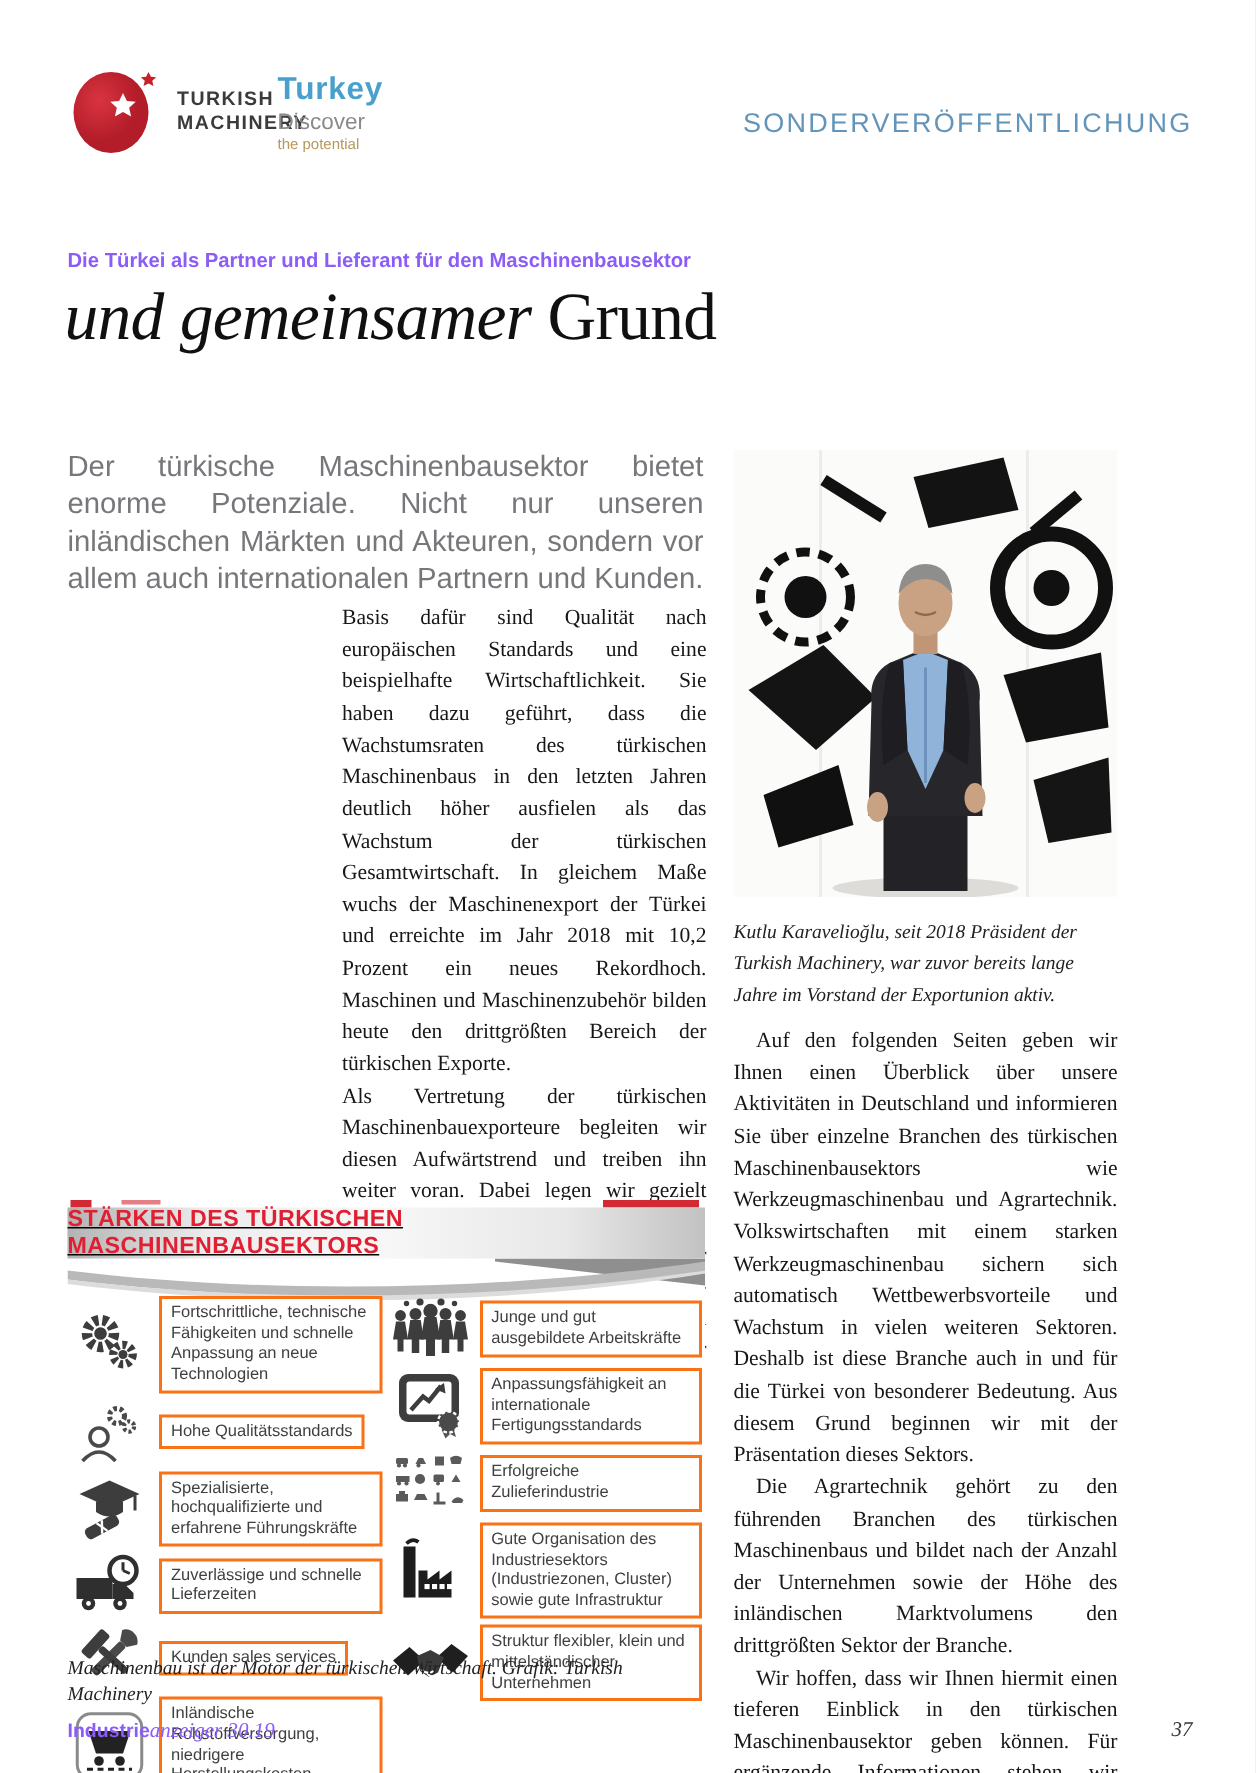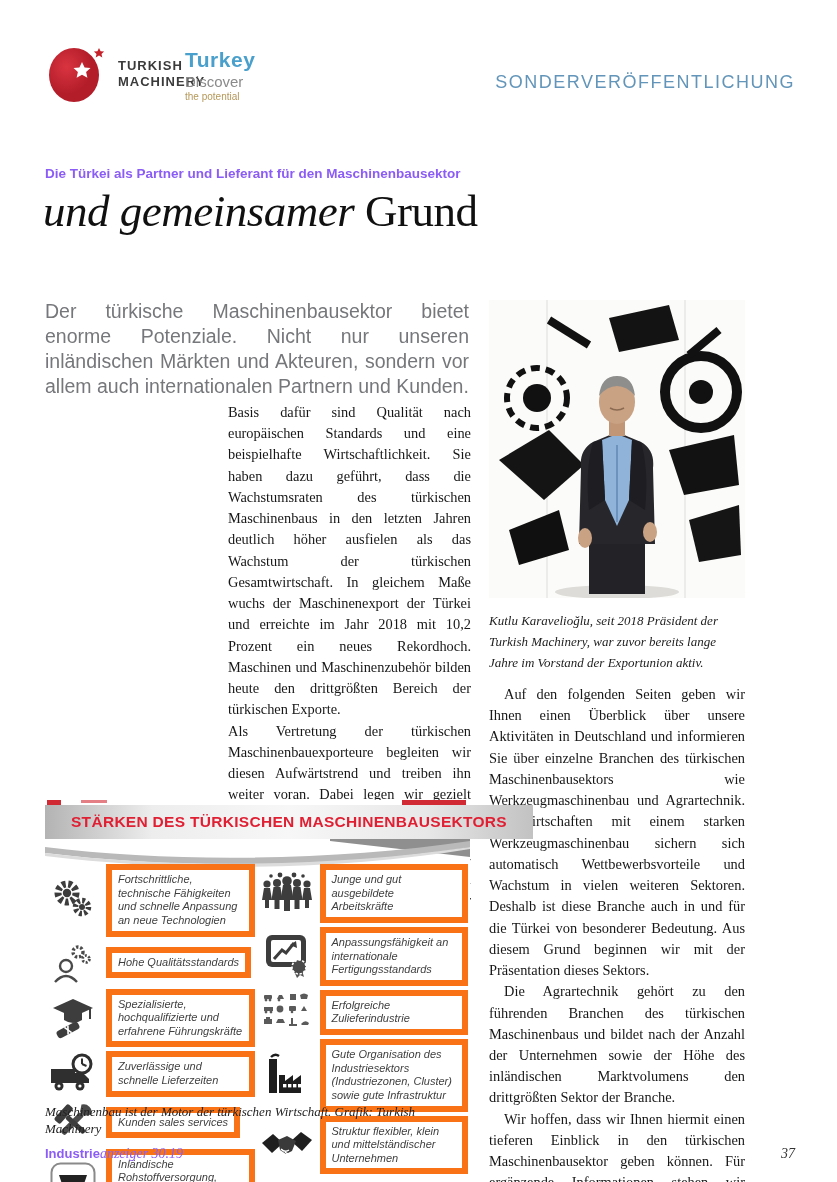--- a/index.html
+++ b/index.html
@@ -34,31 +34,31 @@
   
   .photo{position:absolute;left:489px;top:300px;width:256px;height:298px;}
   .caption{position:absolute;font-family:Liberation Serif, serif;font-style:italic;
            font-size:13px;line-height:1.62;color:#222;}
   .photo-caption{left:489px;top:610px;width:252px;}
   .info-caption{left:45px;top:1104px;width:424px;line-height:1.3;}
 
   
   .infographic{position:absolute;left:45px;top:800px;width:425px;height:300px;background:#fff;}
   .ig-redbit{position:absolute;background:#d22a35;}
-  .ig-titlebar{position:absolute;left:0;top:5px;width:488px;height:34px;
+  .ig-titlebar{position:absolute;left:0;top:5px;width:425px;height:34px;
     background:linear-gradient(90deg,#b3b3b3 0%,#ededed 22%,#f7f7f7 50%,#e8e8e8 78%,#c2c2c2 100%);
-    display:flex;align-items:center;justify-content:center;}
+    display:flex;align-items:center;justify-content:center;text-decoration:underline;}
   .ig-title{font-size:15.5px;font-weight:bold;color:#e01f33;letter-spacing:.3px;}
   .ig-swoosh{position:absolute;left:0;top:39px;width:425px;height:28px;}
   .info-items{position:absolute;left:2px;top:64px;right:2px;display:flex;gap:6px;}
   .info-col{width:50%;display:flex;flex-direction:column;}
   .info-row{display:flex;align-items:center;gap:7px;margin-bottom:4px;}
   .ico{width:52px;height:44px;flex:0 0 52px;display:flex;align-items:center;justify-content:center;}
-  .ibox{display:inline-block;border:6px solid #f97316;padding:3px 6px;font-size:11px;
-        line-height:1.24;color:#3f3f3f;background:#fff;font-style:italic;}
+  .ibox{display:inline-block;border:2px solid #f97316;padding:3px 6px;font-size:11px;
+        line-height:1.24;color:#3f3f3f;background:#fff;}
   .info-col.left .ibox{max-width:172px;}
   .info-col.right .ibox{max-width:166px;}
 
   
   .footer-left{position:absolute;left:45px;top:1146px;font-size:13px;color:#8b5cf6;}
   .footer-left .b{font-weight:bold;font-family:"Liberation Sans",sans-serif;}
   .footer-left .i{font-style:italic;font-family:"Liberation Serif",serif;font-size:14px;}
   .pageno{position:absolute;right:42px;top:1146px;font-family:Liberation Serif, serif;
           font-style:italic;font-size:14px;color:#333;}
 </style>

